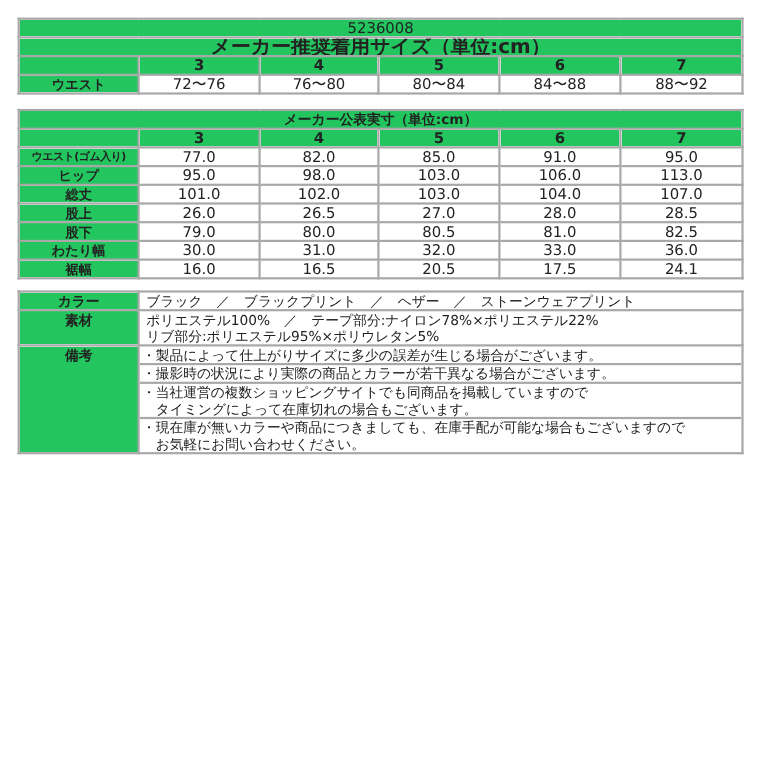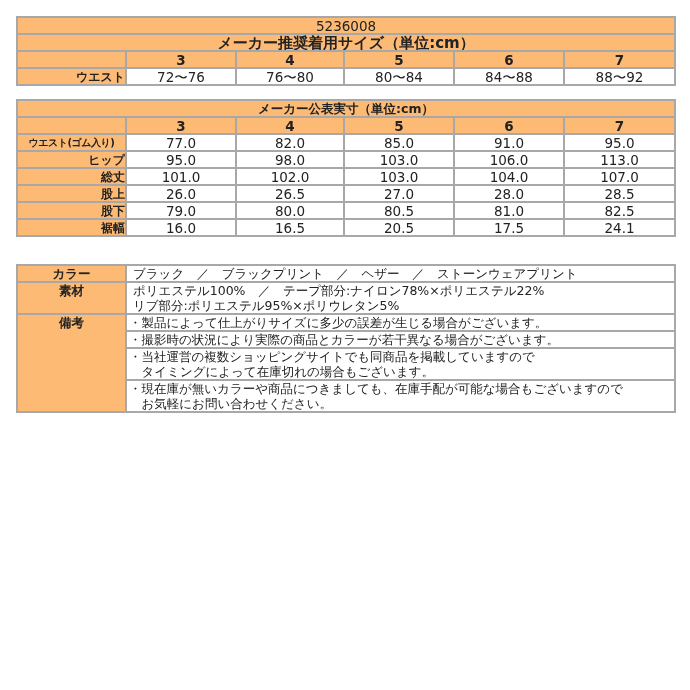--- a/index.html
+++ b/index.html
@@ -1,22 +1,22 @@
 <!DOCTYPE html>
 <html><head>
 <meta charset="utf-8">
 <style>
   html, body { margin: 0; padding: 0; background: #ffffff; }
   body { width: 690px; height: 690px; position: relative; font-family: "DejaVu Sans", "Liberation Sans", sans-serif; color: #222; }
   table { border-collapse: collapse; position: absolute; left: 16px; width: 658px; table-layout: fixed; }
   td { border: 2px solid #a8a8a8; padding: 0; line-height: 14px; font-size: 13px; text-align: center; white-space: nowrap; overflow: hidden; }
-  .gray { background: #fdba74; }
+  .gray { background: #22c55e; }
   .white { background: #ffffff; text-align: center; }
   .bold { font-weight: bold; }
-  .lbl { font-weight: bold; font-size: 12px; text-align: right; }
+  .lbl { font-weight: bold; font-size: 12px; }
   .lbl-sm { font-weight: bold; font-size: 10px; letter-spacing: -0.5px; margin-top: 30px; }
   #t1 { top: 16px; }
   #t1 td { height: 15px; }
   #t2 { top: 99px; border-radius: 29px; }
   #t2 td { height: 15px; }
   #t3 { top: 264px; }
   #t3 td.txt { text-align: left; padding-left: 6px; font-size: 12.5px; line-height: 15px; margin-left: 48px; }
   #t3 td.lab { vertical-align: top; font-weight: bold; font-size: 12.5px; line-height: 15px; }
   #t3 td.notes { background: #fff; padding: 0; border: 2px solid #a8a8a8; }
   .note { border-bottom: 2px solid #a8a8a8; text-align: left; padding-left: 2px; font-size: 12.5px; line-height: 15px; }
@@ -33,21 +33,21 @@
       <col style="width:108px">
       <col style="width:110px">
       <col style="width:110px">
       <col style="width:111px">
   </colgroup>
   <tbody>
       <tr>
     <td colspan="6" class="gray num">5236008</td>
   </tr>
   <tr>
-    <td colspan="6" class="gray bold" style="font-size:15px">メーカー推奨着用サイズ（単位:cm）</td>
+    <td colspan="6" class="gray bold" style="font-size:18px">メーカー推奨着用サイズ（単位:cm）</td>
   </tr>
   <tr>
     <td class="gray"></td>
     <td class="gray bold num">3</td>
     <td class="gray bold num">4</td>
     <td class="gray bold num">5</td>
     <td class="gray bold num">6</td>
     <td class="gray bold num">7</td>
   </tr>
   <tr>
@@ -116,20 +116,28 @@
   </tr>
   <tr>
     <td class="gray lbl">股下</td>
     <td class="white num">79.0</td>
     <td class="white num">80.0</td>
     <td class="white num">80.5</td>
     <td class="white num">81.0</td>
     <td class="white num">82.5</td>
   </tr>
   <tr>
+    <td class="gray lbl">わたり幅</td>
+    <td class="white num">30.0</td>
+    <td class="white num">31.0</td>
+    <td class="white num">32.0</td>
+    <td class="white num">33.0</td>
+    <td class="white num">36.0</td>
+  </tr>
+  <tr>
     <td class="gray lbl">裾幅</td>
     <td class="white num">16.0</td>
     <td class="white num">16.5</td>
     <td class="white num">20.5</td>
     <td class="white num">17.5</td>
     <td class="white num">24.1</td>
   </tr>
 </tbody>
   </table>
 

